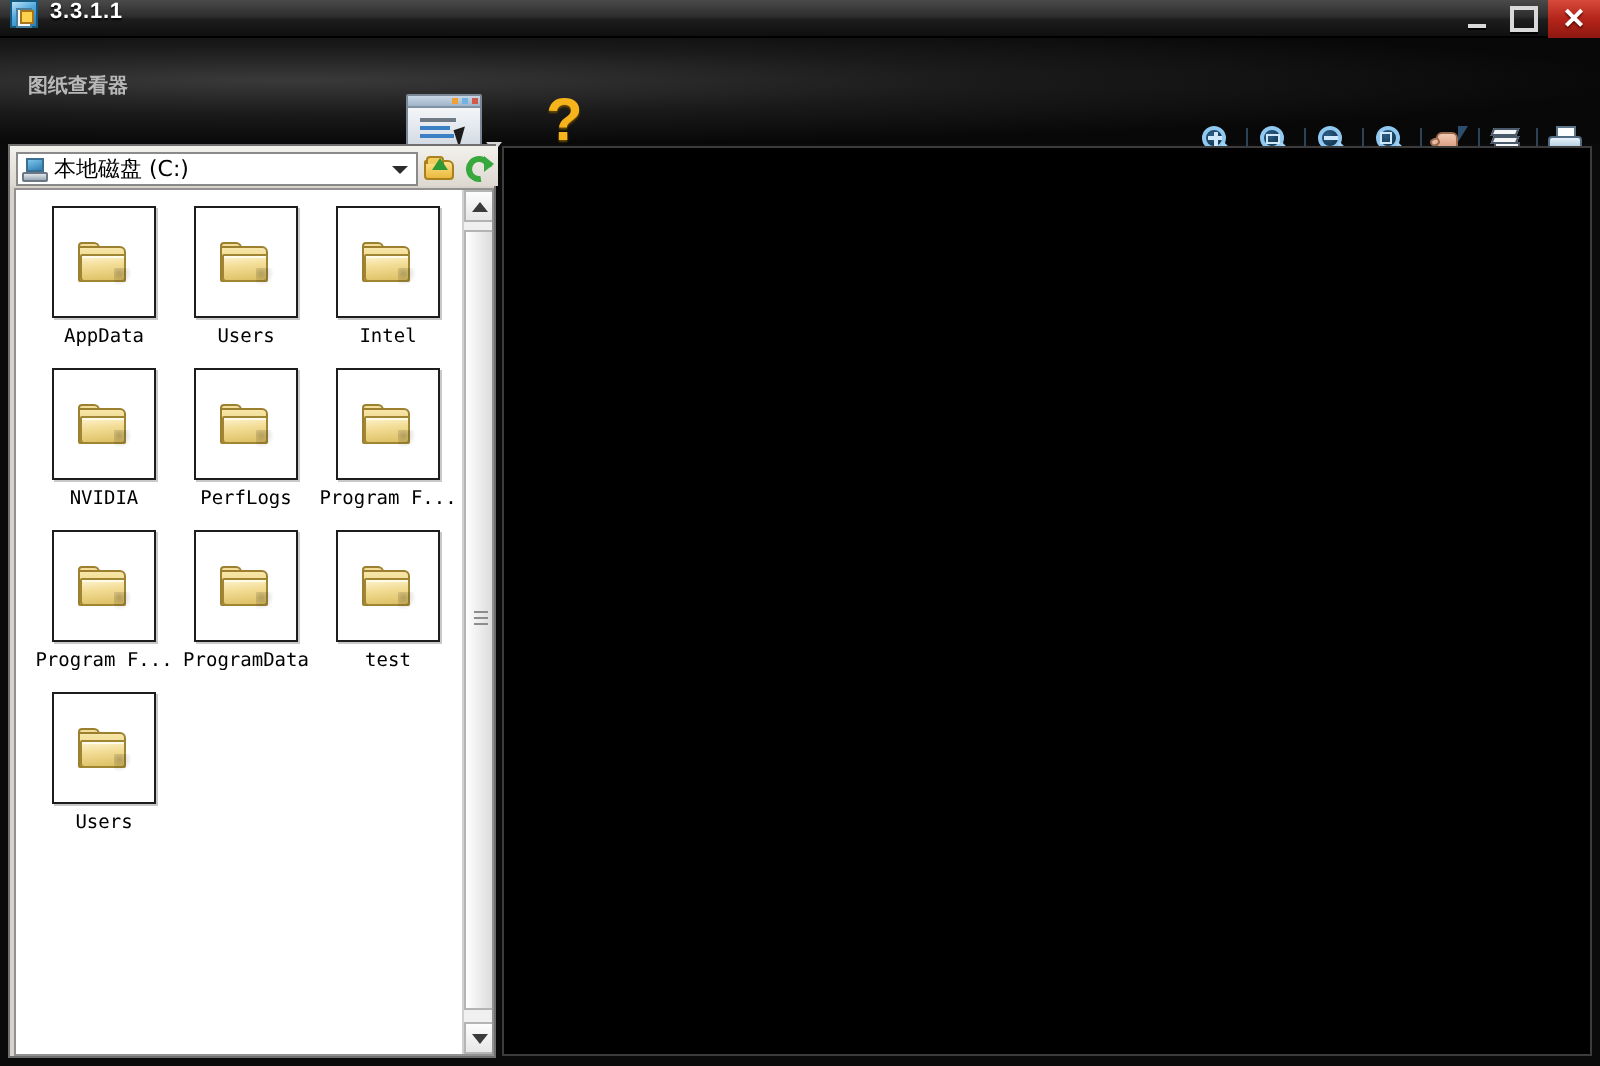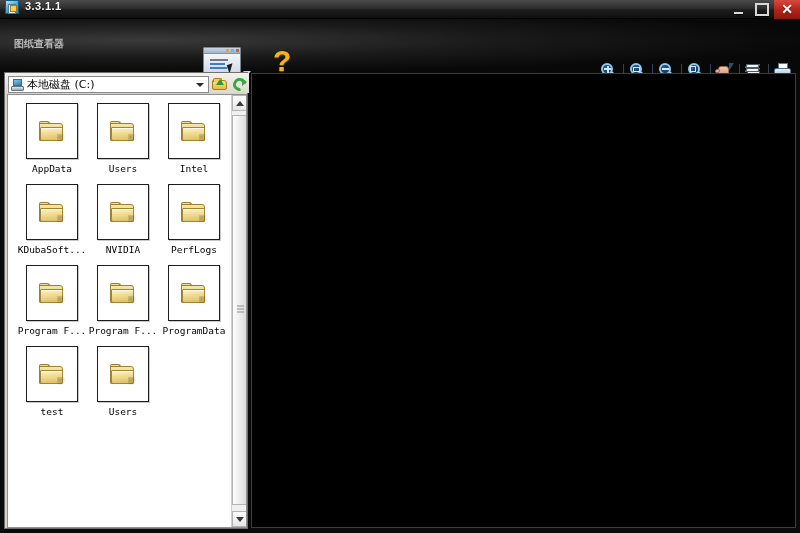--- a/index.html
+++ b/index.html
@@ -510,31 +510,20 @@
           </div>
           <div class="file-item">
             <div class="file-box">
               <div class="folder-ico">
                 <div class="tab"></div>
                 <div class="back"></div>
                 <div class="front"></div>
                 <div class="shadow"></div>
               </div>
             </div>
-            <div class="file-label">KDubaSoft...</div>
-          </div>
-          <div class="file-item">
-            <div class="file-box">
-              <div class="folder-ico">
-                <div class="tab"></div>
-                <div class="back"></div>
-                <div class="front"></div>
-                <div class="shadow"></div>
-              </div>
-            </div>
             <div class="file-label">NVIDIA</div>
           </div>
           <div class="file-item">
             <div class="file-box">
               <div class="folder-ico">
                 <div class="tab"></div>
                 <div class="back"></div>
                 <div class="front"></div>
                 <div class="shadow"></div>
               </div>

